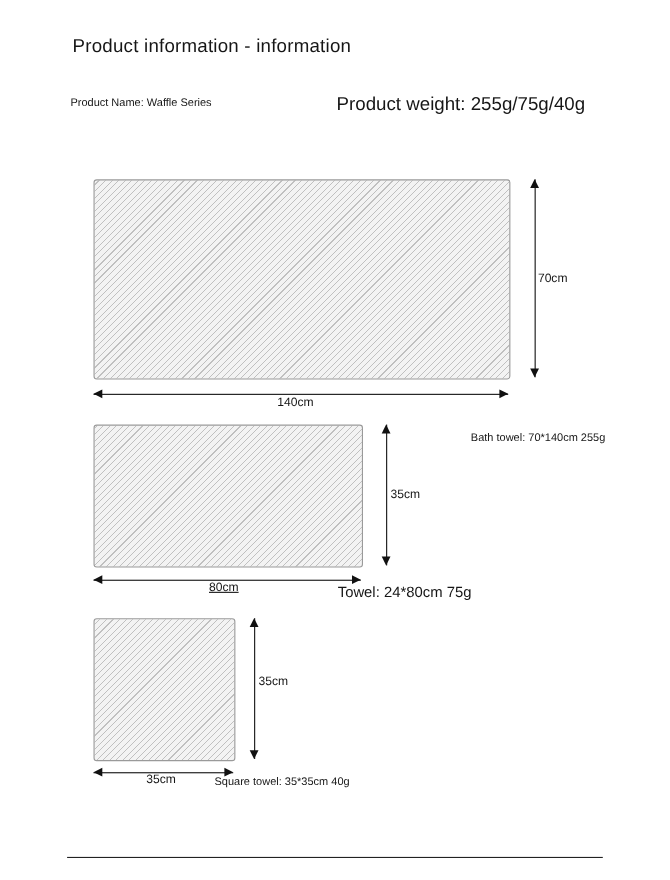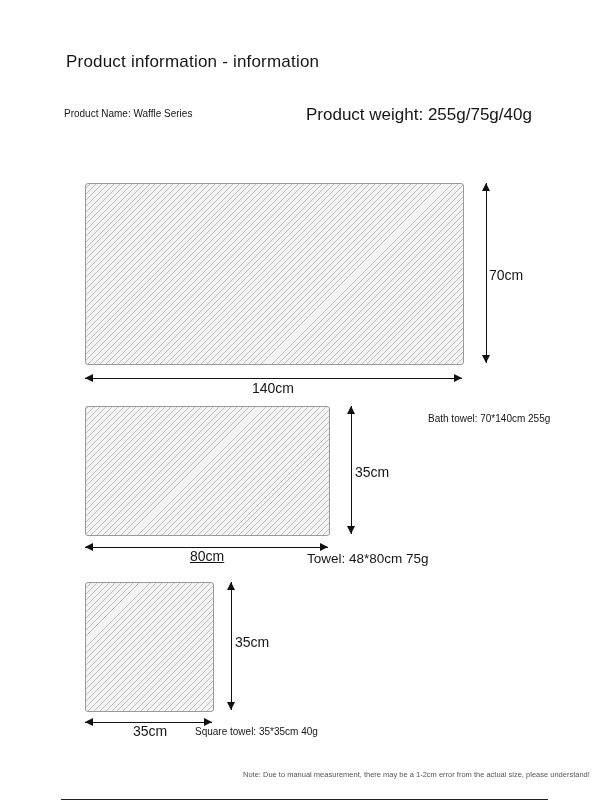--- a/index.html
+++ b/index.html
@@ -13,21 +13,20 @@
     position: relative;
     font-family: "Liberation Sans", sans-serif;
     color: #1a1a1a;
     overflow: hidden;
   }
   .page {
     position: absolute;
     inset: 0;
     width: 609px;
     height: 656px;
-    margin-top: 20px;
   }
   .title {
     position: absolute;
     left: 66px;
     top: 32px;
     font-size: 17px;
     letter-spacing: 0.2px;
     color: #161616;
   }
   .prod-name {
@@ -112,21 +111,21 @@
     width: 0; height: 0;
     border-left: 4px solid transparent;
     border-right: 4px solid transparent;
     transform: translateX(-50%);
   }
   .arrow-v .head.top { top: 0; border-bottom: 8px solid #111; }
   .arrow-v .head.bottom { bottom: 0; border-top: 8px solid #111; }
 
   .dim-label {
     position: absolute;
-    font-size: 14px;
+    font-size: 11px;
     color: #161616;
     white-space: nowrap;
   }
 
   .caption {
     position: absolute;
     white-space: nowrap;
     color: #161616;
   }
   #cap-bath { left: 428px; top: 393px; font-size: 10px; }
@@ -187,36 +186,35 @@
   </div>
   <div class="dim-label" style="left:355px; top:444px;">35cm</div>
 
   <div class="arrow-h" style="left:85px; top:521px; width:243px; height:12px;">
     <div class="line"></div>
     <div class="head left"></div>
     <div class="head right"></div>
   </div>
   <div class="dim-label" style="left:190px; top:528px;text-decoration:underline;">80cm</div>
 
-  <div class="caption" id="cap-towel">Towel: 48*80cm 75g</div>
+  <div class="caption" id="cap-towel">Towel: 24*80cm 75g</div>
 
   <div class="rect" id="rect-square"></div>
 
   <div class="arrow-v" style="left:225px; top:562px; width:12px; height:128px;">
     <div class="line"></div>
     <div class="head top"></div>
     <div class="head bottom"></div>
   </div>
   <div class="dim-label" style="left:235px; top:614px;">35cm</div>
 
   <div class="arrow-h" style="left:85px; top:696px; width:127px; height:12px;">
     <div class="line"></div>
     <div class="head left"></div>
     <div class="head right"></div>
   </div>
   <div class="dim-label" style="left:133px; top:703px;">35cm</div>
 
   <div class="caption" id="cap-square">Square towel: 35*35cm 40g</div>
 
-  <div class="note">Note: Due to manual measurement, there may be a 1-2cm error from the actual size, please understand!</div>
   <div class="bottom-rule"></div>
 
 </div>
 
 </body></html>

